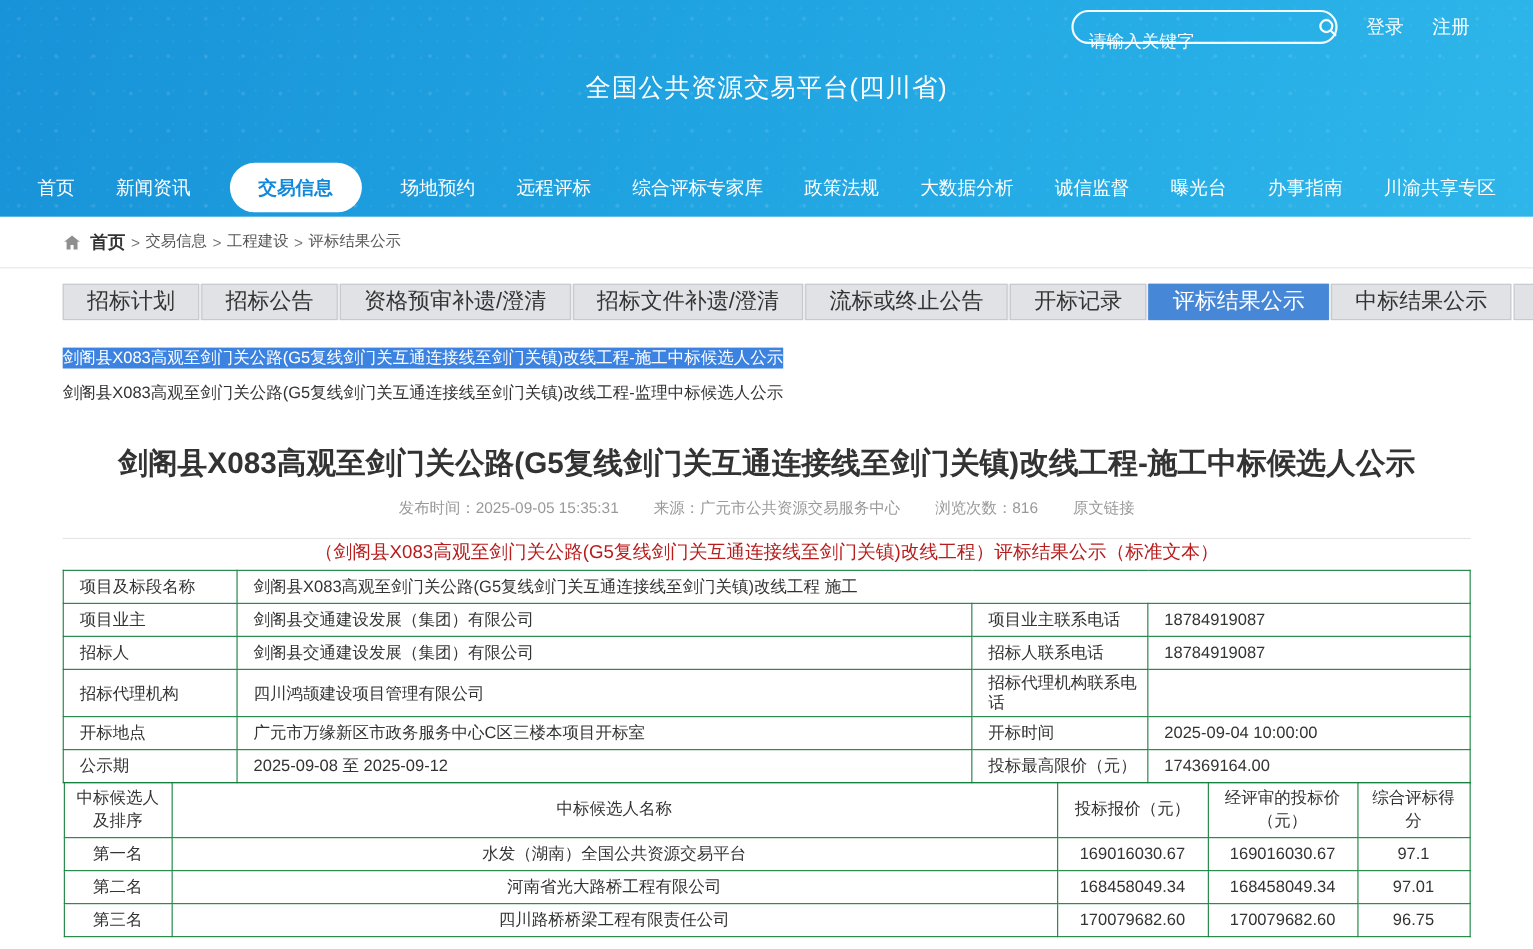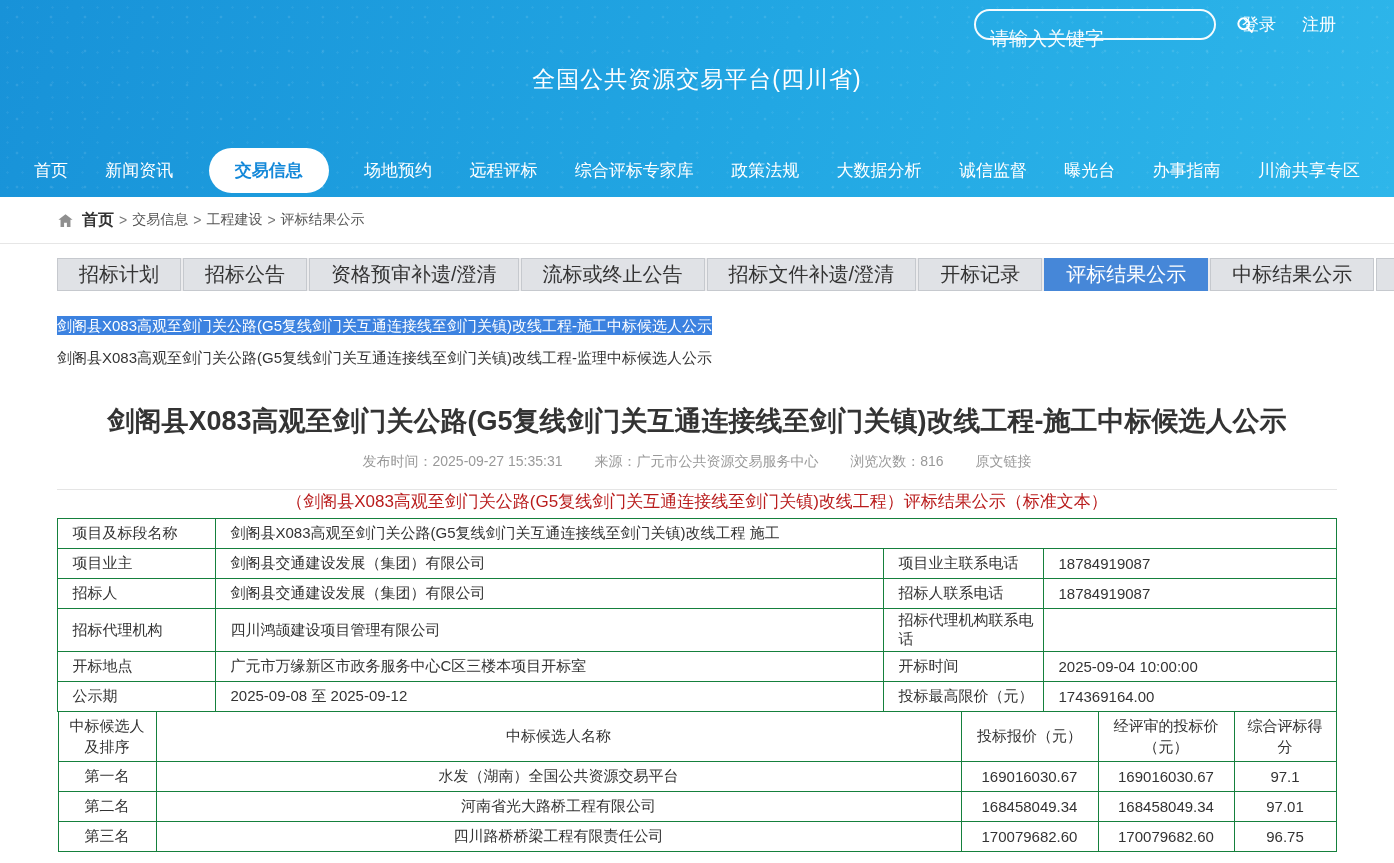--- a/index.html
+++ b/index.html
@@ -14,21 +14,21 @@
       radial-gradient(circle, rgba(255,255,255,0.10) 1.5px, transparent 1.6px),
       radial-gradient(circle, rgba(255,255,255,0.06) 1px, transparent 1.1px),
       linear-gradient(110deg,#1892d8 0%,#22a7e3 55%,#2eb6ea 100%);
     background-size:34px 34px,15px 15px,100% 100%;
   }
   .header-top{ display:flex; justify-content:flex-end; align-items:center;
     padding:9px 58px 0 0; gap:26px; }
   .search-box{ width:242px; height:31px; border:2px solid rgba(255,255,255,0.95);
     border-radius:17px; display:flex; align-items:center; padding:0 12px 0 14px; }
   .search-box input{ flex:1; background:transparent; border:none; outline:none;
-    color:#fff; font-size:19px; font-family:inherit;margin-top:29px; }
+    color:#fff; font-size:16px; font-family:inherit;margin-top:29px; }
   .search-box input::placeholder{ color:rgba(255,255,255,0.95); }
   .auth-link{ color:#fff; font-size:17px; }
   .site-titles{ text-align:center; margin-top:24px; }
   .site-title-small{ font-size:23px; letter-spacing:1px; }
   .site-title-big{ font-size:33px; font-weight:bold; letter-spacing:2px; margin-top:6px; }
   .main-nav{ position:absolute; left:0; right:0; bottom:0; height:54px;
     display:flex; align-items:center; justify-content:space-between; padding:0 32px; }
   .nav-item{ color:#fff; font-size:17px; white-space:nowrap; padding:10px 2px; }
   .nav-item.active{ background:#fff; color:#1388d9; border-radius:24px;
     padding:11px 26px; font-weight:bold; }
@@ -127,41 +127,41 @@
     <a class="bc-item">评标结果公示</a>
   </div>
 </div>
 
 <div class="container">
 
   <div class="tab-strip">
     <a class="tab">招标计划</a>
     <a class="tab">招标公告</a>
     <a class="tab">资格预审补遗/澄清</a>
+    <a class="tab">招标文件补遗/澄清</a>
     <a class="tab">流标或终止公告</a>
-    <a class="tab">招标文件补遗/澄清</a>
     <a class="tab">开标记录</a>
     <a class="tab active">评标结果公示</a>
     <a class="tab">中标结果公示</a>
     <a class="tab">签约履行</a>
   </div>
 
   <div class="notice-list">
     <div class="notice-row">
       <a class="notice-link selected">剑阁县X083高观至剑门关公路(G5复线剑门关互通连接线至剑门关镇)改线工程-施工中标候选人公示</a>
     </div>
     <div class="notice-row">
       <a class="notice-link">剑阁县X083高观至剑门关公路(G5复线剑门关互通连接线至剑门关镇)改线工程-监理中标候选人公示</a>
     </div>
   </div>
 
   <h1 class="article-title">剑阁县X083高观至剑门关公路(G5复线剑门关互通连接线至剑门关镇)改线工程-施工中标候选人公示</h1>
 
   <div class="article-meta">
-    <span>发布时间：2025-09-27 15:35:31</span>
+    <span>发布时间：2025-09-05 15:35:31</span>
     <span>来源：广元市公共资源交易服务中心</span>
     <span>浏览次数：816</span>
     <span>原文链接</span>
   </div>
 
   <div class="meta-divider"></div>
 
   <div class="doc-subtitle">（剑阁县X083高观至剑门关公路(G5复线剑门关互通连接线至剑门关镇)改线工程）评标结果公示（标准文本）</div>
 
   <table class="info-table">

